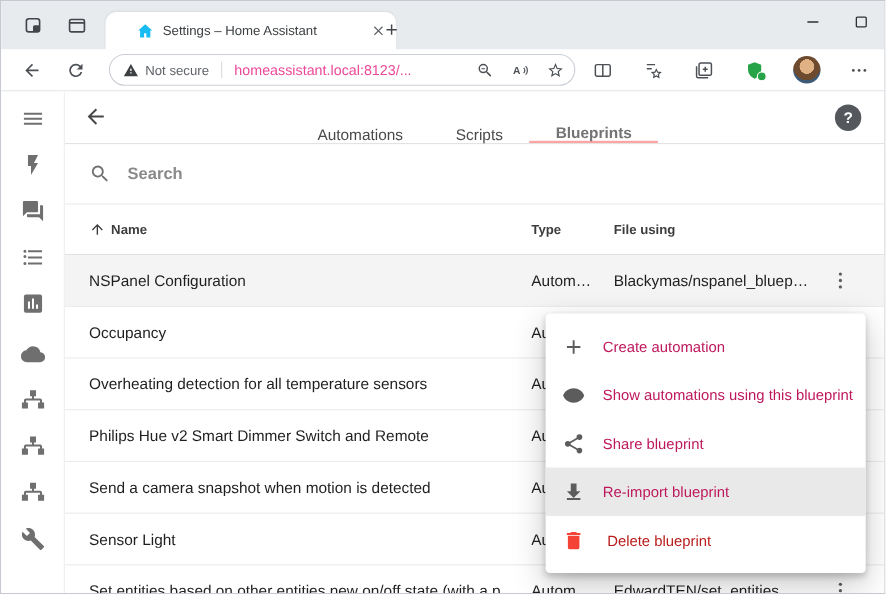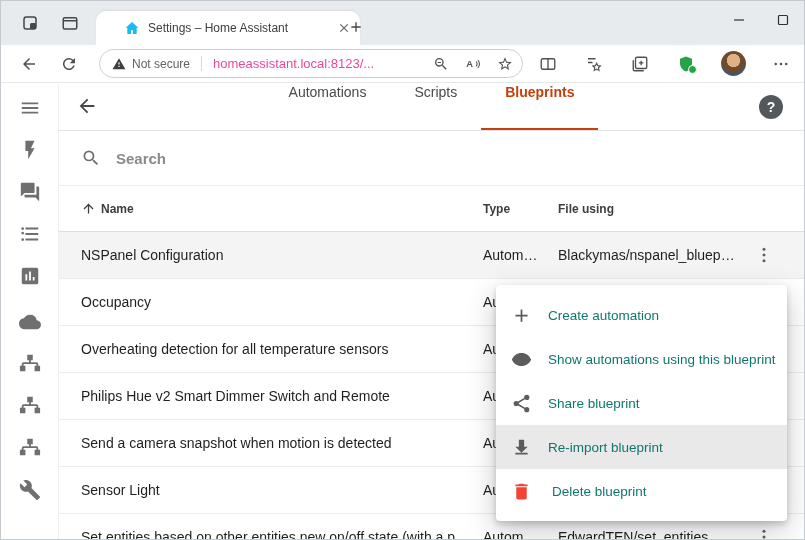--- a/index.html
+++ b/index.html
@@ -48,22 +48,22 @@
   .sb-btn svg{width:22px;height:22px;}
   .sb-menu{margin-top:12px;}
   .sb-first{margin-top:32px;}
   .sb-btn + .sb-btn{margin-top:18px;}
 
   .ha-main{flex:1;min-width:0;display:flex;flex-direction:column;}
   .ha-topbar{position:relative;height:47px;flex:none;border-bottom:1px solid #e3e3e3;display:flex;align-items:center;}
   .ha-back{margin-left:17px;width:24px;height:24px;color:#474747;}
   .ha-back svg{width:22px;height:22px;}
   .ha-tabs{position:absolute;left:50%;top:0;height:100%;transform:translateX(-50%);display:flex;}
-  .ha-tab{height:100%;padding:0 24px;display:flex;align-items:flex-start;font-size:14px;color:#4a4a4a;white-space:nowrap;}
-  .ha-tab.active{color:#c2410c;font-weight:700;border-bottom:2px solid #c2410c;}
+  .ha-tab{height:100%;padding:0 24px;display:flex;align-items:flex-end;font-size:14px;color:#4a4a4a;white-space:nowrap;}
+  .ha-tab.active{color:#737373;font-weight:700;border-bottom:2px solid #fca5a5;}
   .ha-help{position:absolute;right:21px;top:11px;width:24px;height:24px;border-radius:50%;background:#54585d;color:#fff;font-size:14px;font-weight:700;display:flex;align-items:center;justify-content:center;}
 
   .ha-search{height:55px;flex:none;display:flex;align-items:center;padding-left:22px;border-bottom:1px solid #ececec;}
   .search-icon{width:20px;height:20px;color:#6f6f6f;flex:none;}
   .search-icon svg{width:20px;height:20px;}
   .search-input{border:none;outline:none;margin-left:13px;font-size:15px;color:#212121;width:320px;font-family:"Liberation Sans",sans-serif;background:transparent;font-weight:bold;}
   .search-input::placeholder{color:#8a8a8a;}
 
   .grid-cols{display:grid;grid-template-columns:1fr 75px 190px 56px;align-items:center;padding-left:22px;}
   .thead{height:46px;flex:none;border-bottom:1px solid #dedede;font-size:12px;font-weight:700;color:#3d3d3d;}
@@ -72,25 +72,25 @@
   .sort-icon svg{width:15px;height:15px;}
   .trow{height:47px;border-bottom:1px solid #ececec;font-size:14px;color:#1f1f1f;}
   .trow.hover{background:#f4f4f4;}
   .cell{white-space:nowrap;overflow:hidden;text-overflow:ellipsis;padding-right:12px;min-width:0;}
   .kebab{width:24px;height:24px;margin-left:4px;color:#5f5f5f;display:flex;align-items:center;justify-content:center;}
   .kebab svg{width:20px;height:20px;}
 
   
   .ctx-menu{position:absolute;left:495px;top:284px;width:291px;background:#fff;border-radius:4px;padding:8px 0;z-index:30;
             box-shadow:0 3px 6px rgba(0,0,0,.18),0 10px 30px rgba(0,0,0,.22);}
-  .mi{height:44px;display:flex;align-items:center;padding:0 14px;gap:16px;font-size:13.5px;color:#0f766e;white-space:nowrap;}
+  .mi{height:44px;display:flex;align-items:center;padding:0 14px;gap:16px;font-size:13.5px;color:#be185d;white-space:nowrap;}
   .mi-icon{width:22px;height:22px;color:#5c5c5c;flex:none;display:flex;align-items:center;justify-content:center;}
   .mi-icon svg{width:21px;height:21px;}
   .mi.highlight{background:#e9e9e9;}
-  .mi.danger{color:#0f766e;gap:20px;}
+  .mi.danger{color:#b91c1c;gap:20px;}
   .mi.danger .mi-icon{color:#f44336;}
 </style>
 </head>
 <body>
 
 <div class="window">
 
   <div class="tabstrip">
     <div class="ts-icon" style="left:18px">
       <svg viewBox="0 0 24 24" fill="none" stroke="currentColor" stroke-width="2">

